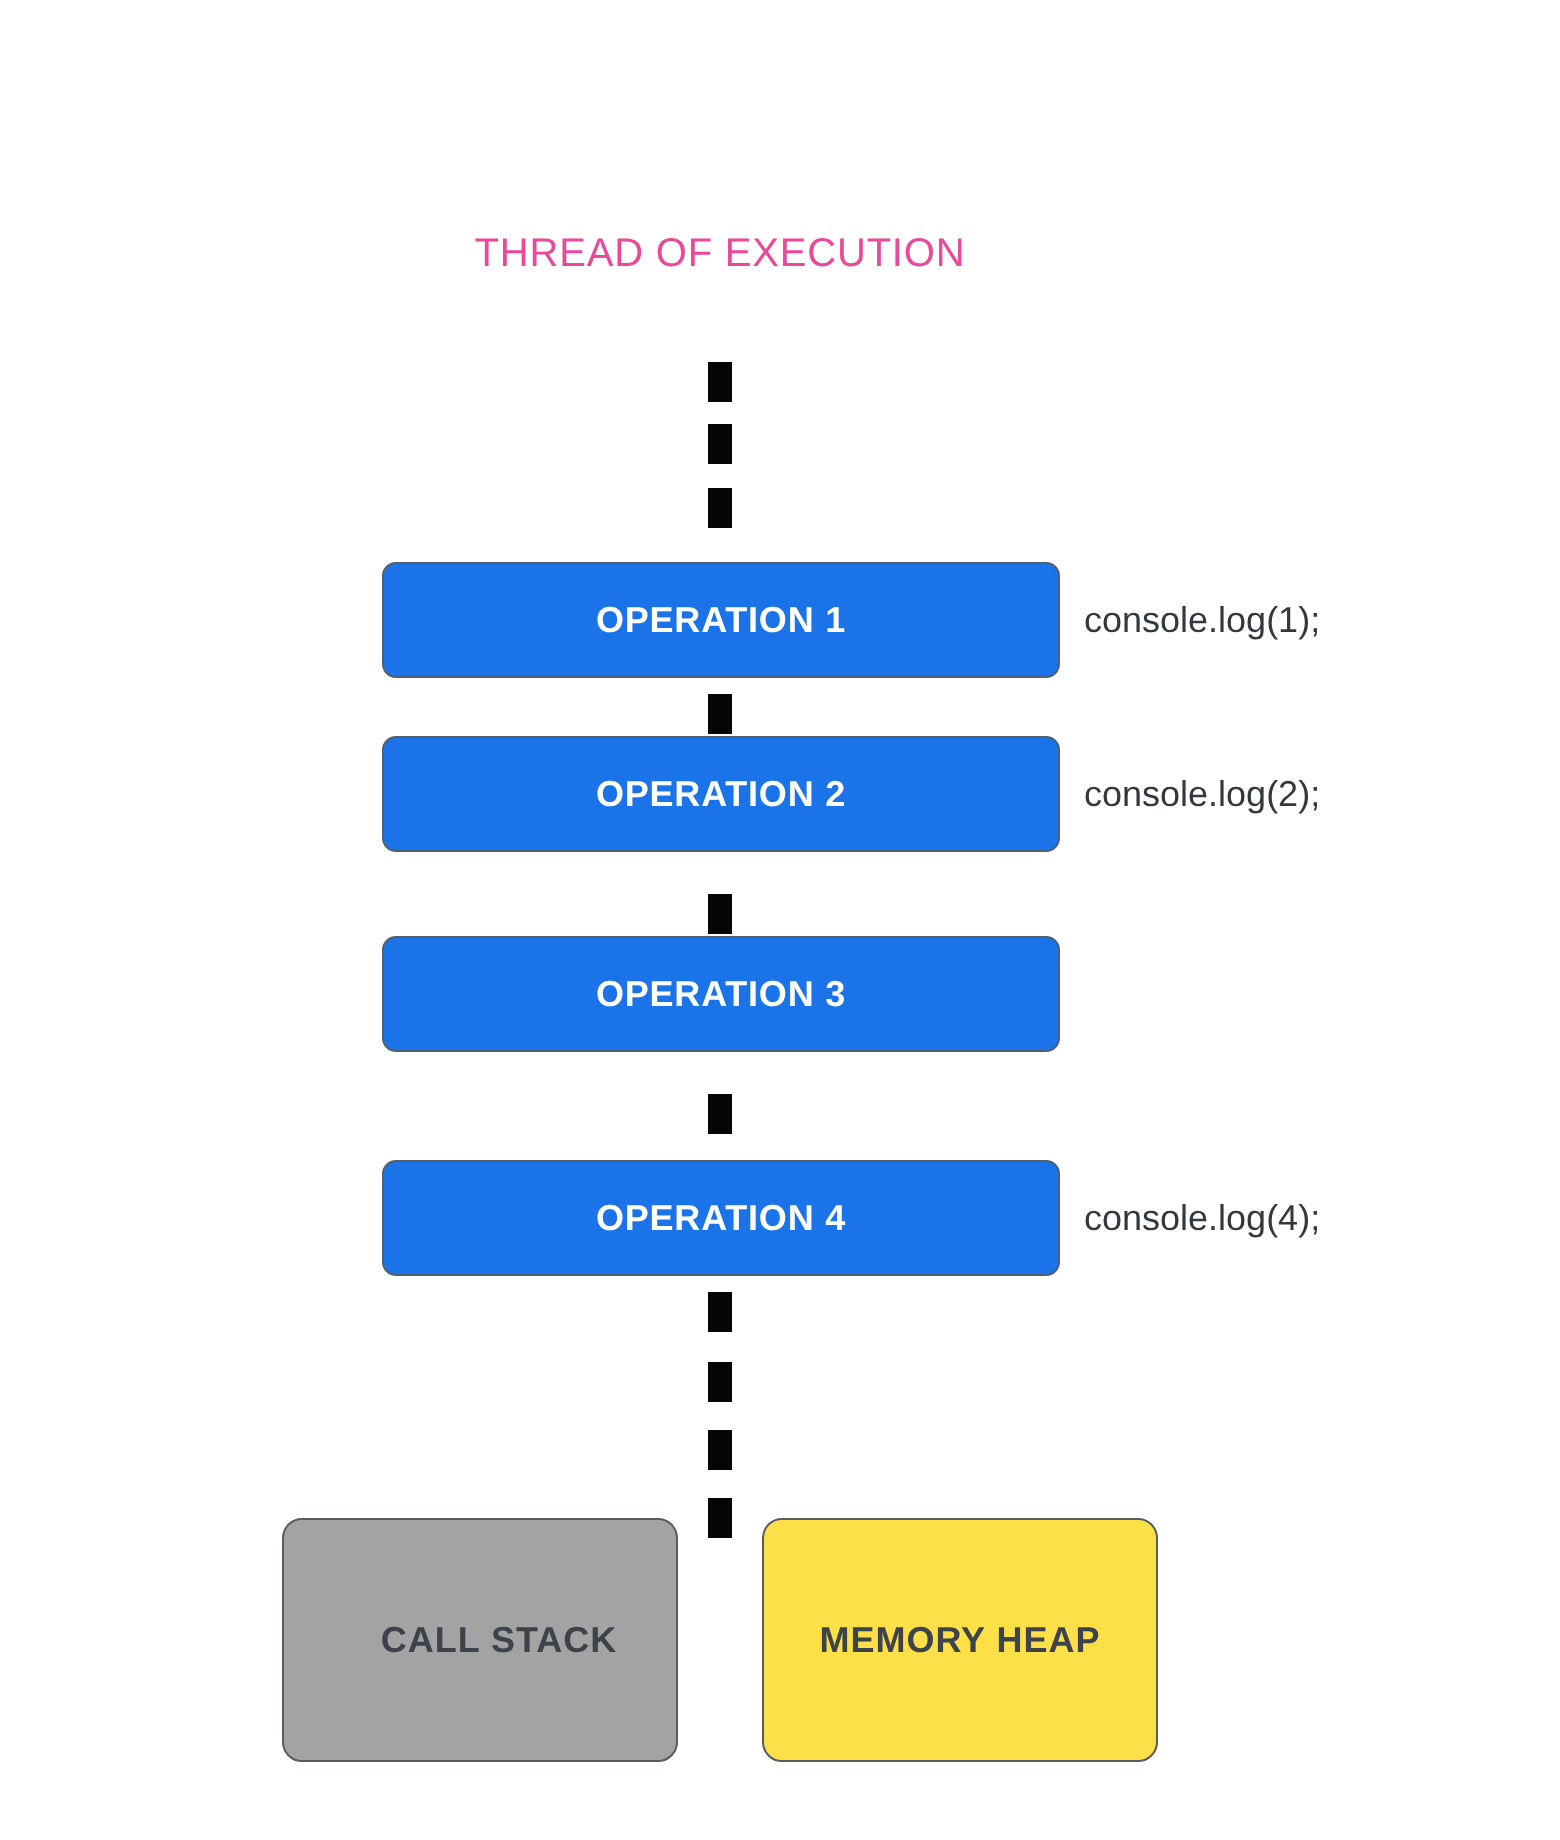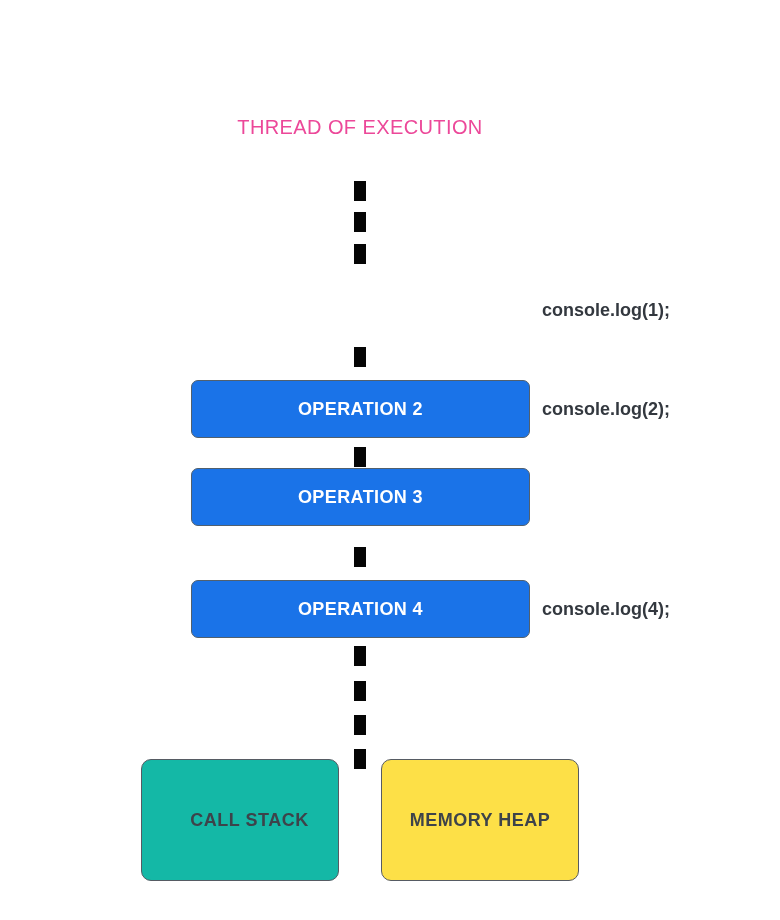--- a/index.html
+++ b/index.html
@@ -60,37 +60,37 @@
   }
   .op-code {
     position: absolute;
     left: 542px;
     top: 0;
     height: 58px;
     display: flex;
     align-items: center;
     color: #33383f;
     font-size: 18px;
-    font-weight: bold;
+    font-weight: normal;
   }
   .bottom-box {
     position: absolute;
     top: 759px;
     width: 198px;
     height: 122px;
     box-sizing: border-box;
     border: 1px solid #565b63;
     border-radius: 10px;
     display: flex;
     align-items: center;
     justify-content: center;
   }
   .call-stack {
     left: 141px;
-    background: #14b8a6;
+    background: #a3a3a3;
     padding-left: 19px;
   }
   .memory-heap {
     left: 381px;
     background: #fde047;
   }
   .bottom-label {
     color: #3d434a;
     font-size: 18px;
     font-weight: bold;
@@ -102,25 +102,28 @@
 
 <div class="canvas">
 
   <div class="title">THREAD OF EXECUTION</div>
 
   <div class="dash" style="top:181px"></div>
   <div class="dash" style="top:212px"></div>
   <div class="dash" style="top:244px"></div>
 
   <div class="op-row" style="top:281px">
+    <div class="op-box">
+      <span class="op-label">OPERATION 1</span>
+    </div>
     <div class="op-code">console.log(1);</div>
   </div>
   <div class="dash" style="top:347px"></div>
 
-  <div class="op-row" style="top:380px">
+  <div class="op-row" style="top:368px">
     <div class="op-box">
       <span class="op-label">OPERATION 2</span>
     </div>
     <div class="op-code">console.log(2);</div>
   </div>
   <div class="dash" style="top:447px"></div>
 
   <div class="op-row" style="top:468px">
     <div class="op-box">
       <span class="op-label">OPERATION 3</span>

